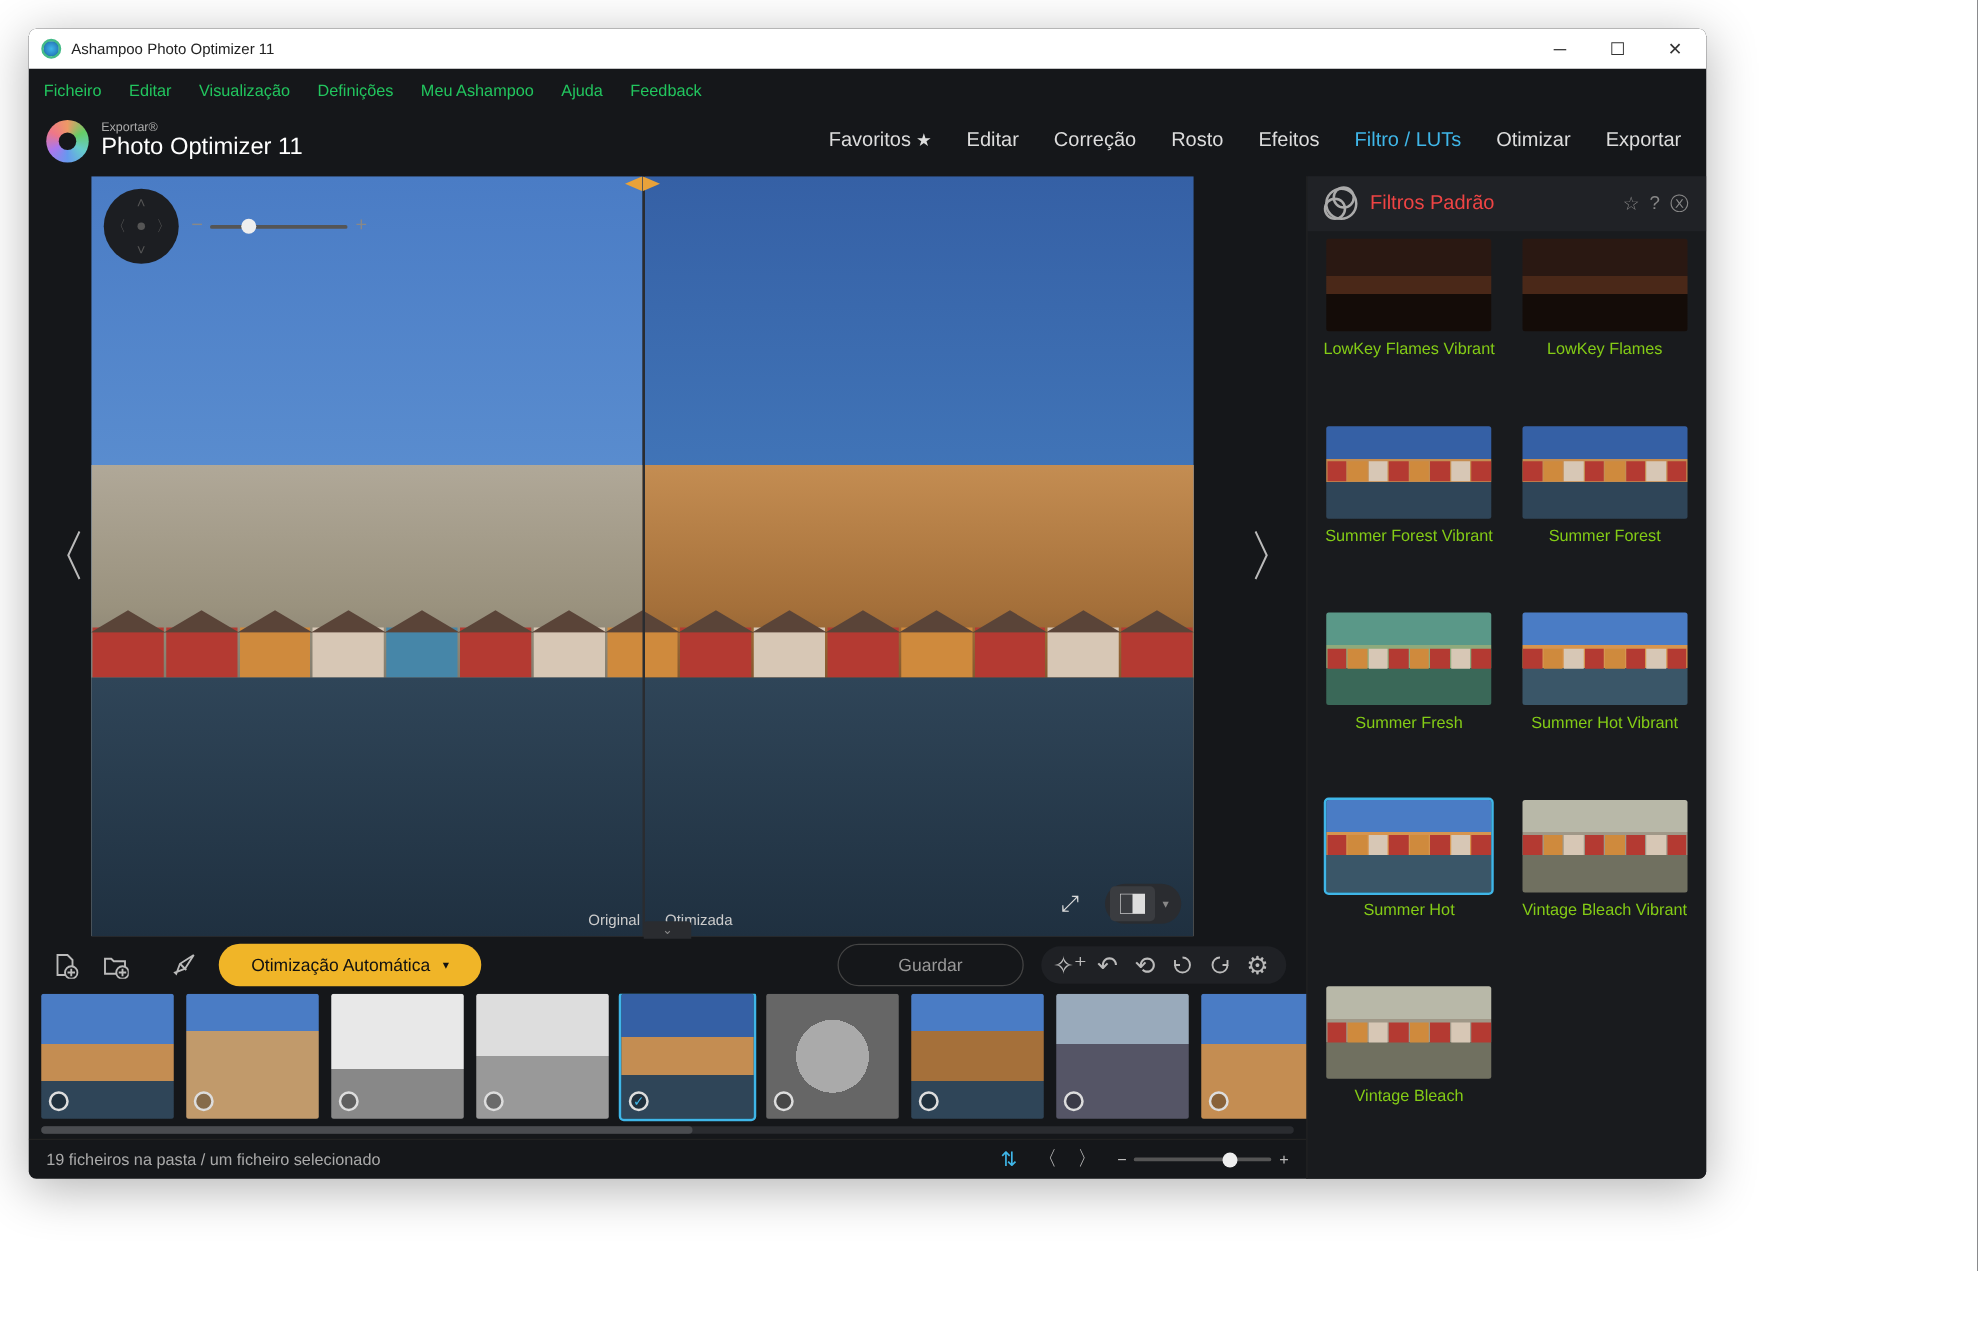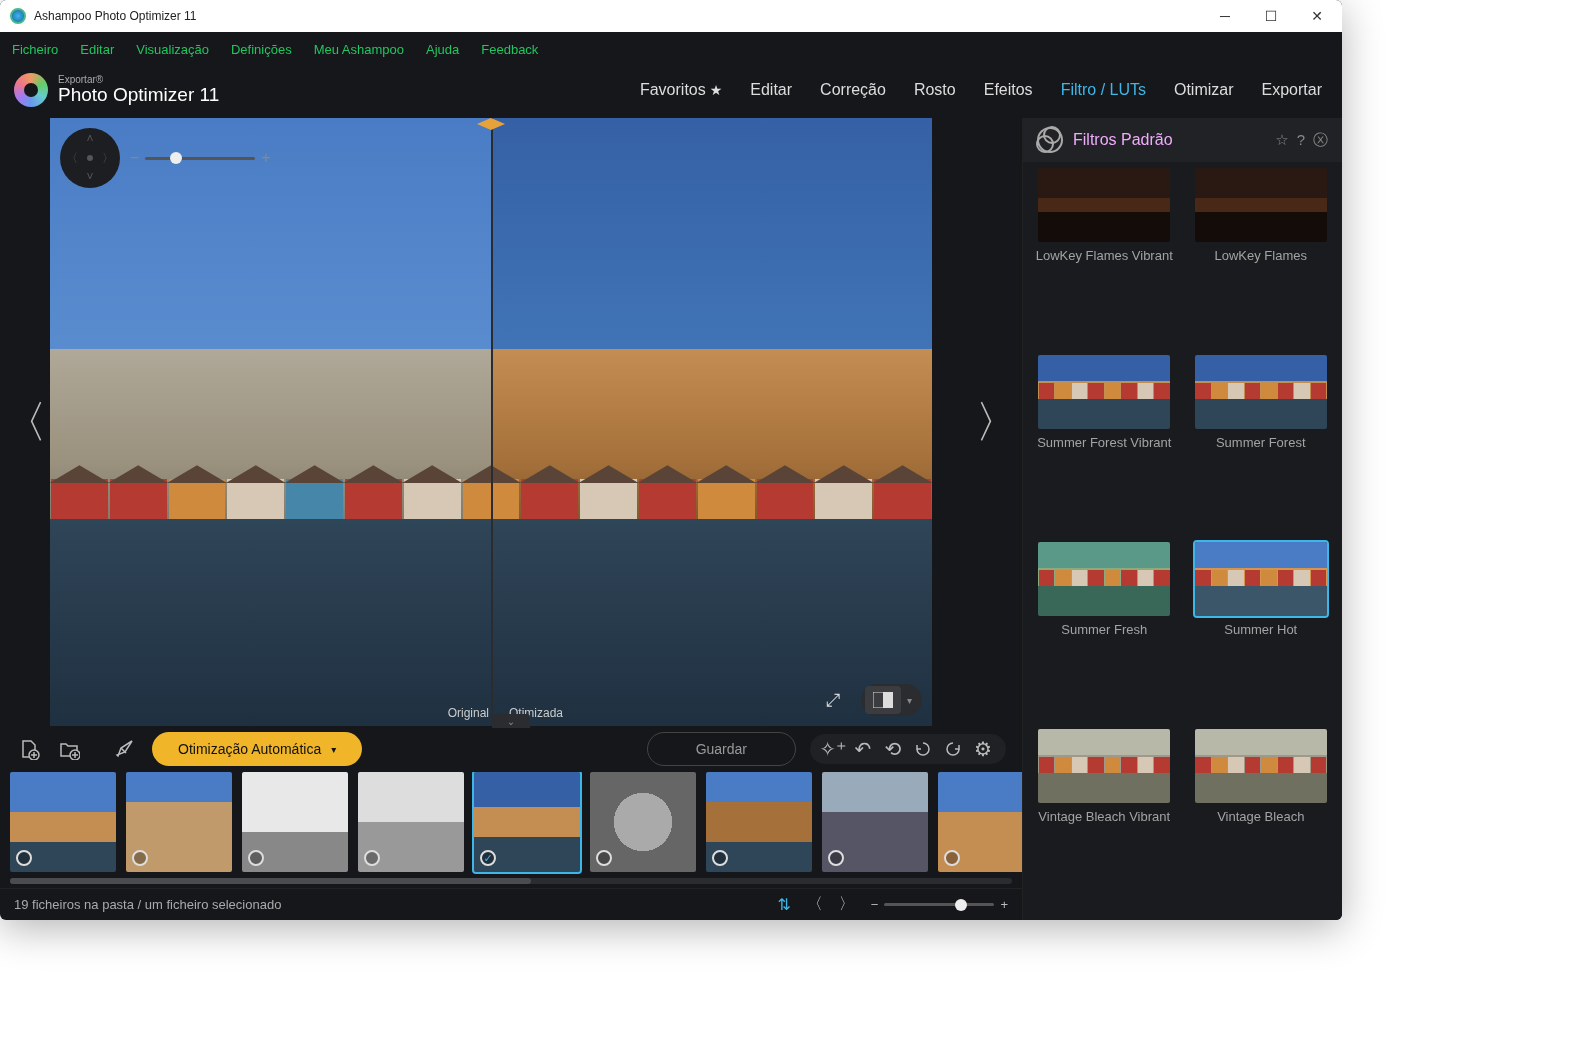--- a/index.html
+++ b/index.html
@@ -1,17 +1,17 @@
 <!DOCTYPE html>
 <html><head>
 <meta charset="utf-8">
 <style>
 * { margin:0; padding:0; box-sizing:border-box; font-family:"Segoe UI",Arial,sans-serif; }
 body { background:#fff; overflow:hidden; width:1582px; height:1056px; }
-.window { width:1342px; height:920px; background:#15171a; border-radius:6px; overflow:hidden; display:flex; flex-direction:column; box-shadow:0 8px 40px rgba(0,0,0,.3); margin:0; }
+.window { width:1342px; height:920px; background:#15171a; border-radius:6px; overflow:hidden; display:flex; flex-direction:column; box-shadow:0 8px 40px rgba(0,0,0,.3); margin:23px; }
 .titlebar { height:32px; background:#fff; display:flex; align-items:center; justify-content:space-between; padding:0 2px 0 10px; font-size:12px; color:#222; }
 .titlebar-left { display:flex; align-items:center; gap:8px; }
 .titlebar-ico { width:16px; height:16px; border-radius:50%; background:radial-gradient(circle at 50% 50%, #3fb6e8 0%, #2a84c4 60%, #11466f 100%); border:2px solid #4b8; }
 .win-btns { display:flex; }
 .win-btn { width:46px; height:32px; display:flex; align-items:center; justify-content:center; color:#333; font-size:14px; }
 .menubar { height:30px; display:flex; align-items:center; gap:22px; padding:4px 12px 0; color:#22c55e; font-size:13px; }
 .menubar span { cursor:pointer; }
 .header-row { height:56px; display:flex; align-items:center; justify-content:space-between; padding:0 20px 0 14px; }
 .brand { display:flex; align-items:center; gap:10px; }
 .brand-logo { width:34px; height:34px; border-radius:50%; background:conic-gradient(#e96,#6c6,#6cc,#69e,#a7e,#e78,#e96); position:relative; }
@@ -94,31 +94,31 @@
 .scroll-track { height:6px; background:#2a2c30; border-radius:3px; position:relative; }
 .scroll-thumb { position:absolute; left:0; width:52%; height:100%; background:#4a4c50; border-radius:3px;}
 .status-row { height:32px; display:flex; align-items:center; justify-content:space-between; padding:0 14px; color:#aaa; font-size:13px; border-top:1px solid #222;}
 .status-right { display:flex; align-items:center; gap:16px; color:#bbb;}
 .status-right .sico{ font-size:16px; cursor:pointer;}
 .size-slider { display:flex; align-items:center; gap:6px; }
 .ss-track{ width:110px; height:3px; background:#555; border-radius:2px; position:relative;}
 .ss-thumb{ position:absolute; top:50%; transform:translate(-50%,-50%); width:12px; height:12px; border-radius:50%; background:#eee; left:70%;}
 .side-panel { width:320px; background:#191b1e; display:flex; flex-direction:column; border-left:1px solid #222; }
 .panel-head { height:44px; display:flex; align-items:center; justify-content:space-between; padding:0 14px; background:#202226;}
-.ph-left { display:flex; align-items:center; gap:10px; color:#f0abfc; font-size:16px;}
+.ph-left { display:flex; align-items:center; gap:10px; color:#ef4444; font-size:16px;}
 .ph-ico { width:26px; height:26px; border:2px solid #aaa; border-radius:50%; position:relative;}
 .ph-ico::before,.ph-ico::after{content:"";position:absolute;width:14px;height:14px;border:2px solid #aaa;border-radius:50%;}
 .ph-ico::before{top:-3px;left:4px;} .ph-ico::after{top:6px;left:-3px;}
 .ph-right { display:flex; gap:8px; color:#888; font-size:15px;}
 .ph-right span{cursor:pointer;}
 .filter-grid { flex:1; overflow-y:auto; padding:6px 10px 10px; display:grid; grid-template-columns:1fr 1fr; gap:6px 14px; }
 .filter-item { display:flex; flex-direction:column; align-items:center; gap:6px; cursor:pointer;}
 .filter-thumb { width:132px; height:74px; border-radius:2px; position:relative; overflow:hidden;}
 .filter-item.sel .filter-thumb { outline:2px solid #3fb6e8; }
-.filter-label { color:#a3a3a3; font-size:13px; text-align:left; line-height:1.2; min-height:32px;}
+.filter-label { color:#84cc16; font-size:13px; text-align:left; line-height:1.2; min-height:32px;}
 .ft-dark{background:linear-gradient(#2a1812 0 40%,#4a2818 40% 60%,#140c08 60%);}
 .ft-summer{background:linear-gradient(#3560a5 0 35%,#c48d52 35% 60%,#2f4558 60%);}
 .ft-fresh{background:linear-gradient(#5a9888 0 35%,#8eaa7c 35% 60%,#3a6858 60%);}
 .ft-hot{background:linear-gradient(#4a7cc5 0 35%,#d6954f 35% 60%,#3a5668 60%);}
 .ft-bleach{background:linear-gradient(#b8b8a8 0 35%,#a09888 35% 60%,#707060 60%);}
 .ft-houses{position:absolute;left:0;right:0;bottom:40%;height:16px;display:flex;}
 .ft-houses i{flex:1;margin:0 .5px;background:#b43a32;}
 .ft-houses i:nth-child(2){background:#cf8a3d;} .ft-houses i:nth-child(3){background:#d7c7b5;}
 .ft-houses i:nth-child(5){background:#cf8a3d;} .ft-houses i:nth-child(7){background:#d7c7b5;}
 ::-webkit-scrollbar{width:8px;}::-webkit-scrollbar-thumb{background:#3a3c40;border-radius:4px;}
@@ -412,20 +412,35 @@
                 <i></i>
                 <i></i>
                 <i></i>
                 <i></i>
                 <i></i>
                 <i></i>
               </div>
             </div>
             <div class="filter-label">Summer Fresh</div>
           </div>
+          <div class="filter-item">
+            <div class="filter-thumb ft-hot">
+              <div class="ft-houses">
+                <i></i>
+                <i></i>
+                <i></i>
+                <i></i>
+                <i></i>
+                <i></i>
+                <i></i>
+                <i></i>
+              </div>
+            </div>
+            <div class="filter-label">Summer Hot Vibrant</div>
+          </div>
           <div class="filter-item sel">
             <div class="filter-thumb ft-hot">
               <div class="ft-houses">
                 <i></i>
                 <i></i>
                 <i></i>
                 <i></i>
                 <i></i>
                 <i></i>
                 <i></i>

